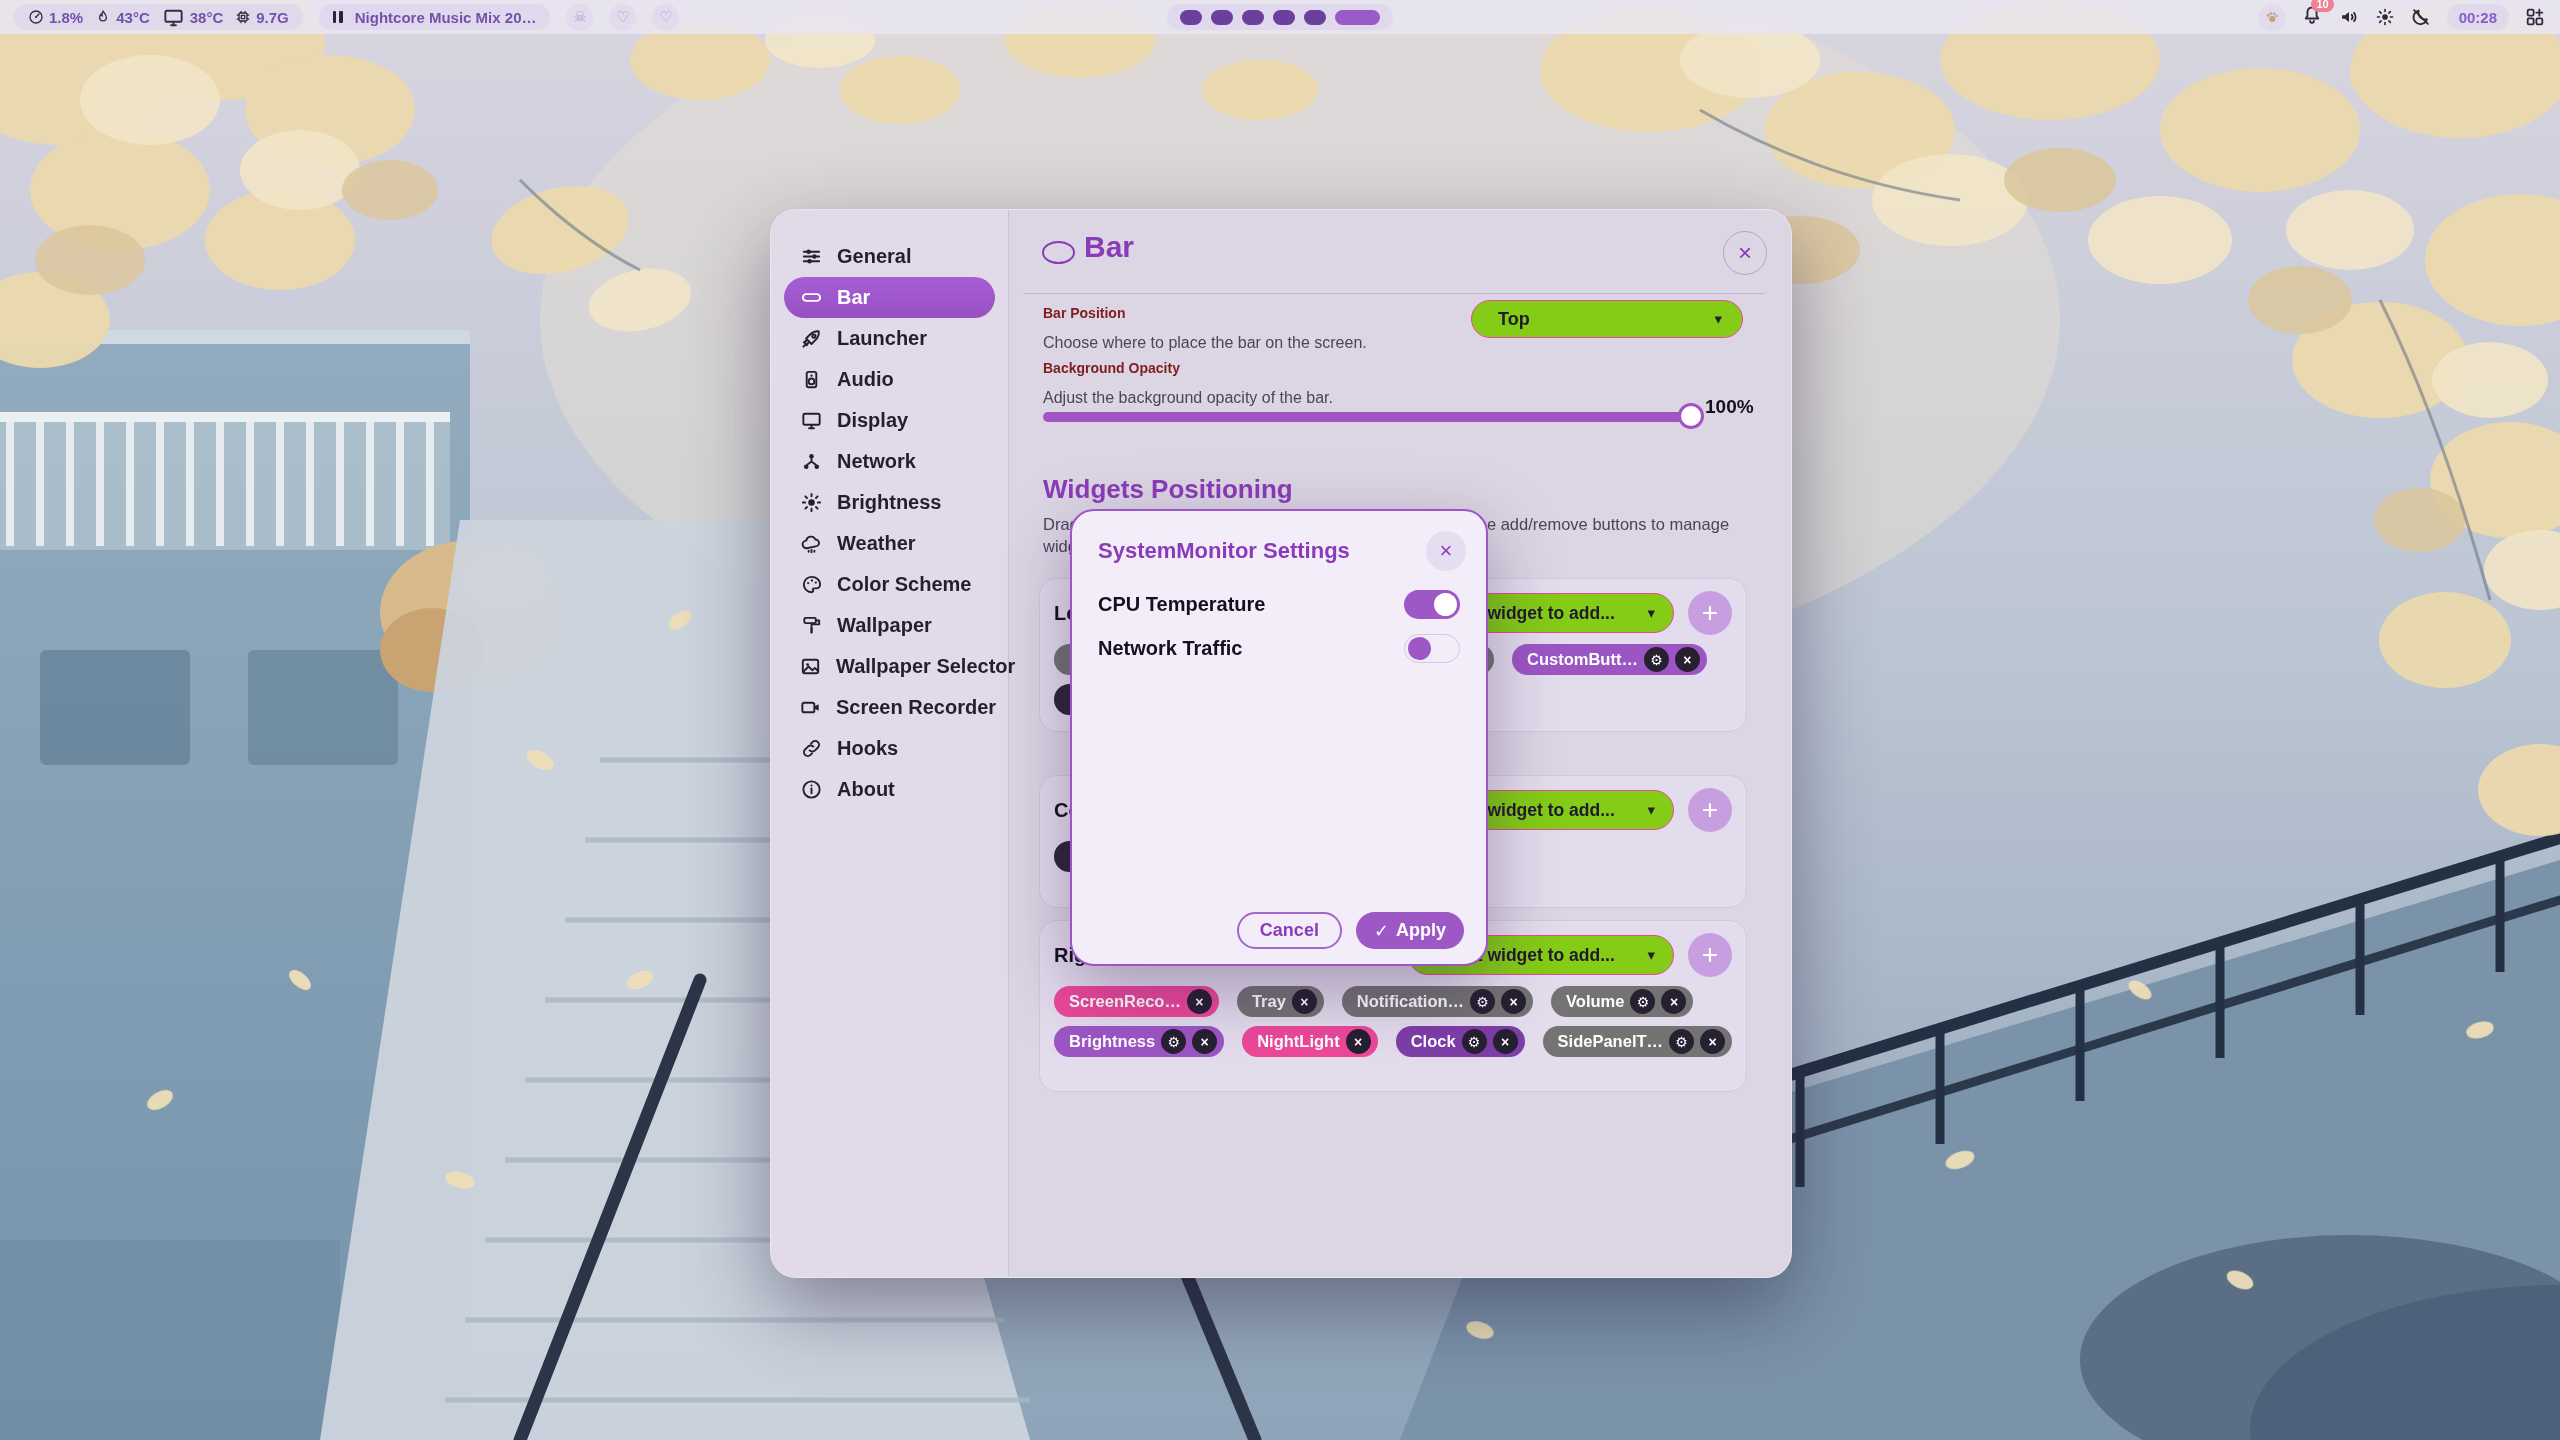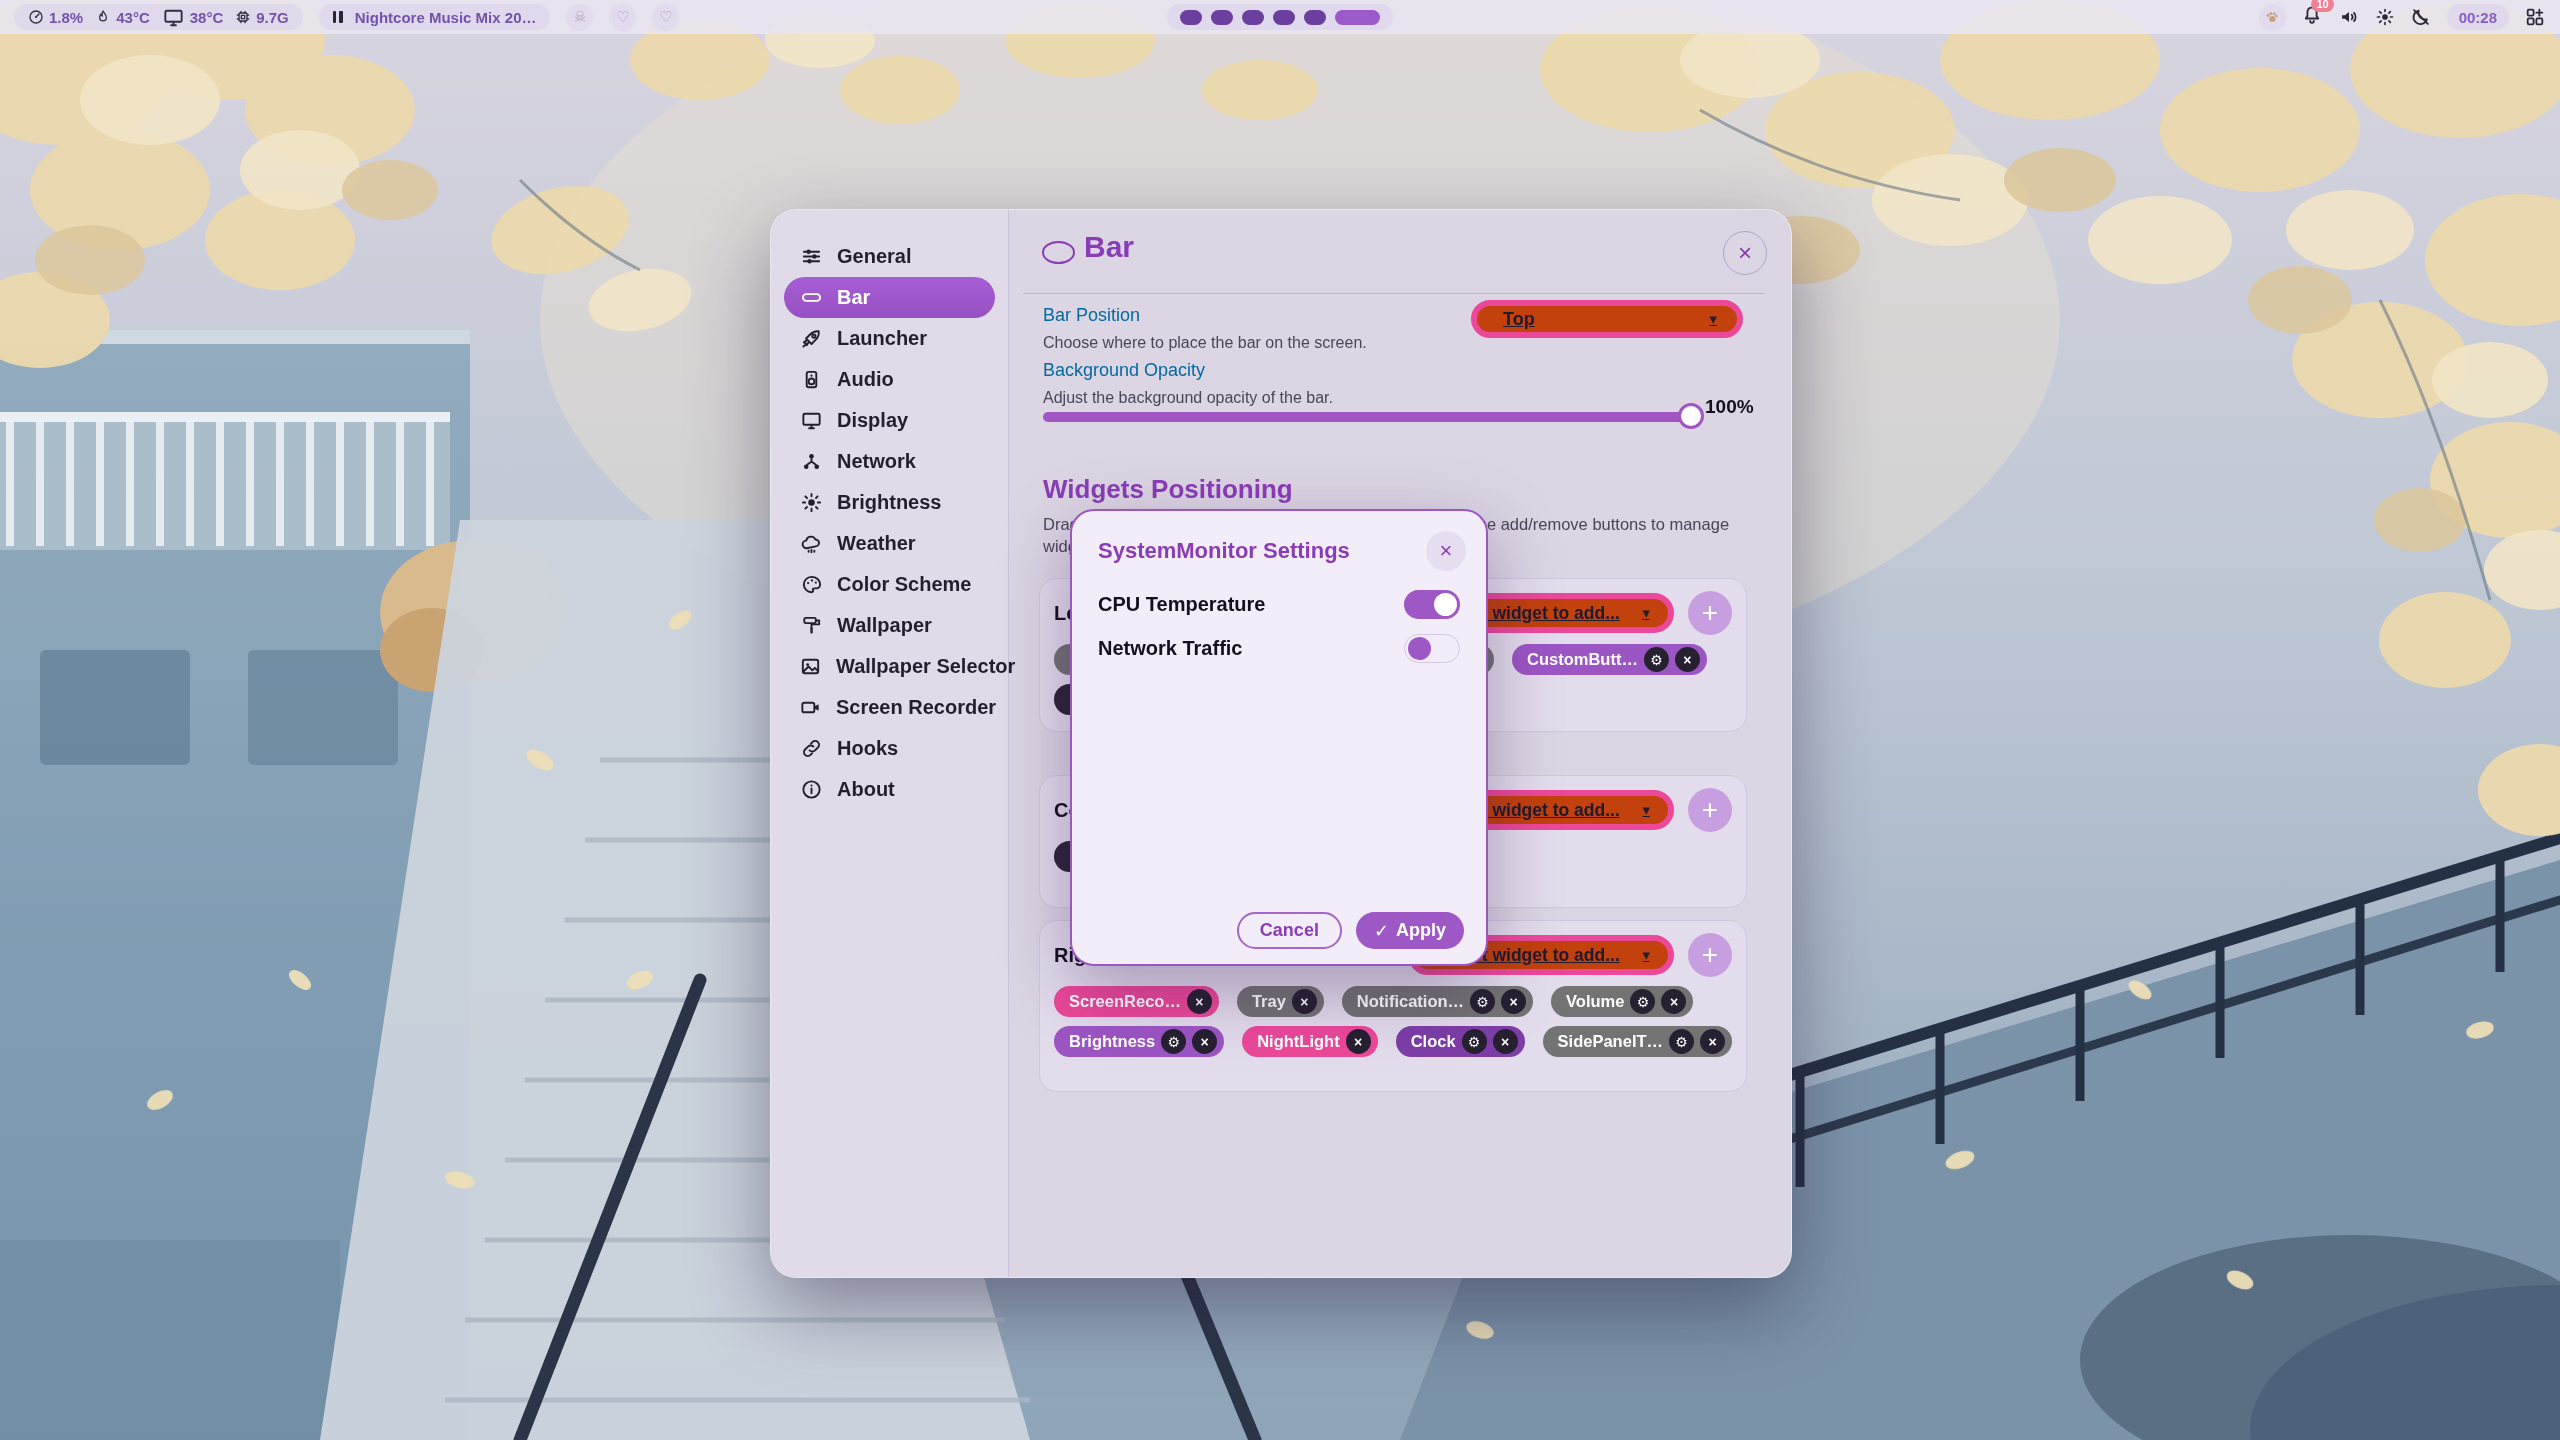--- a/index.html
+++ b/index.html
@@ -41,27 +41,27 @@
   .side-item.active{background:linear-gradient(180deg,#a75ed5,#9750c2);color:#fff;}
   .side-item.active .icon{color:#fff;}
 
   .abs{position:absolute;}
   #hdr-oval{left:271px;top:31px;width:29px;height:19px;border:2.6px solid #8a3cb8;border-radius:50%;}
   #hdr-title{left:313px;top:20px;font-size:30px;font-weight:700;color:#8a3cb8;}
   #win-close{left:952px;top:21px;width:42px;height:42px;border-radius:50%;border:1.5px solid #b5a3ca;
     color:#8a3cb8;font-size:24px;display:flex;align-items:center;justify-content:center;}
   #hdr-div{left:252px;top:83px;right:26px;height:0;border-top:1px solid #c3b7d2;}
 
-  .blk-label{font-size:18px;font-weight:400;color:#0369a1;}
+  .blk-label{font-size:14px;font-weight:700;color:#7f1d1d;}
   .blk-desc{font-size:16px;color:#4b4558;}
   #lbl-pos{left:272px;top:95px;} #desc-pos{left:272px;top:124px;}
   #lbl-op{left:272px;top:150px;}  #desc-op{left:272px;top:179px;}
 
-  .select{background:#c2410c;border:6px solid #ec4899;border-radius:19px;display:flex;
-    align-items:center;color:#201a2c;font-size:18px;font-weight:600;box-sizing:border-box;text-decoration:underline;}
+  .select{background:#84cc16;border:1px solid #ec4899;border-radius:19px;display:flex;
+    align-items:center;color:#201a2c;font-size:18px;font-weight:600;box-sizing:border-box;}
   #pos-select{left:700px;top:90px;width:272px;height:38px;padding:0 20px 0 26px;}
   .caret{margin-left:auto;font-size:15px;color:#241f2f;}
 
   #slider{left:272px;top:192px;width:648px;height:28px;}
   #slider .track{position:absolute;left:0;top:10px;height:10px;width:100%;border-radius:5px;background:#a055c3;}
   #slider .thumb{position:absolute;top:1px;right:-13px;width:26px;height:26px;border-radius:50%;
     background:#fff;border:3.5px solid #a055c3;box-sizing:border-box;}
   #slider-val{left:934px;top:186px;font-size:19px;font-weight:700;color:#15101f;}
 
   #wp-title{left:272px;top:264px;font-size:26px;font-weight:700;color:#8a3cb8;}

